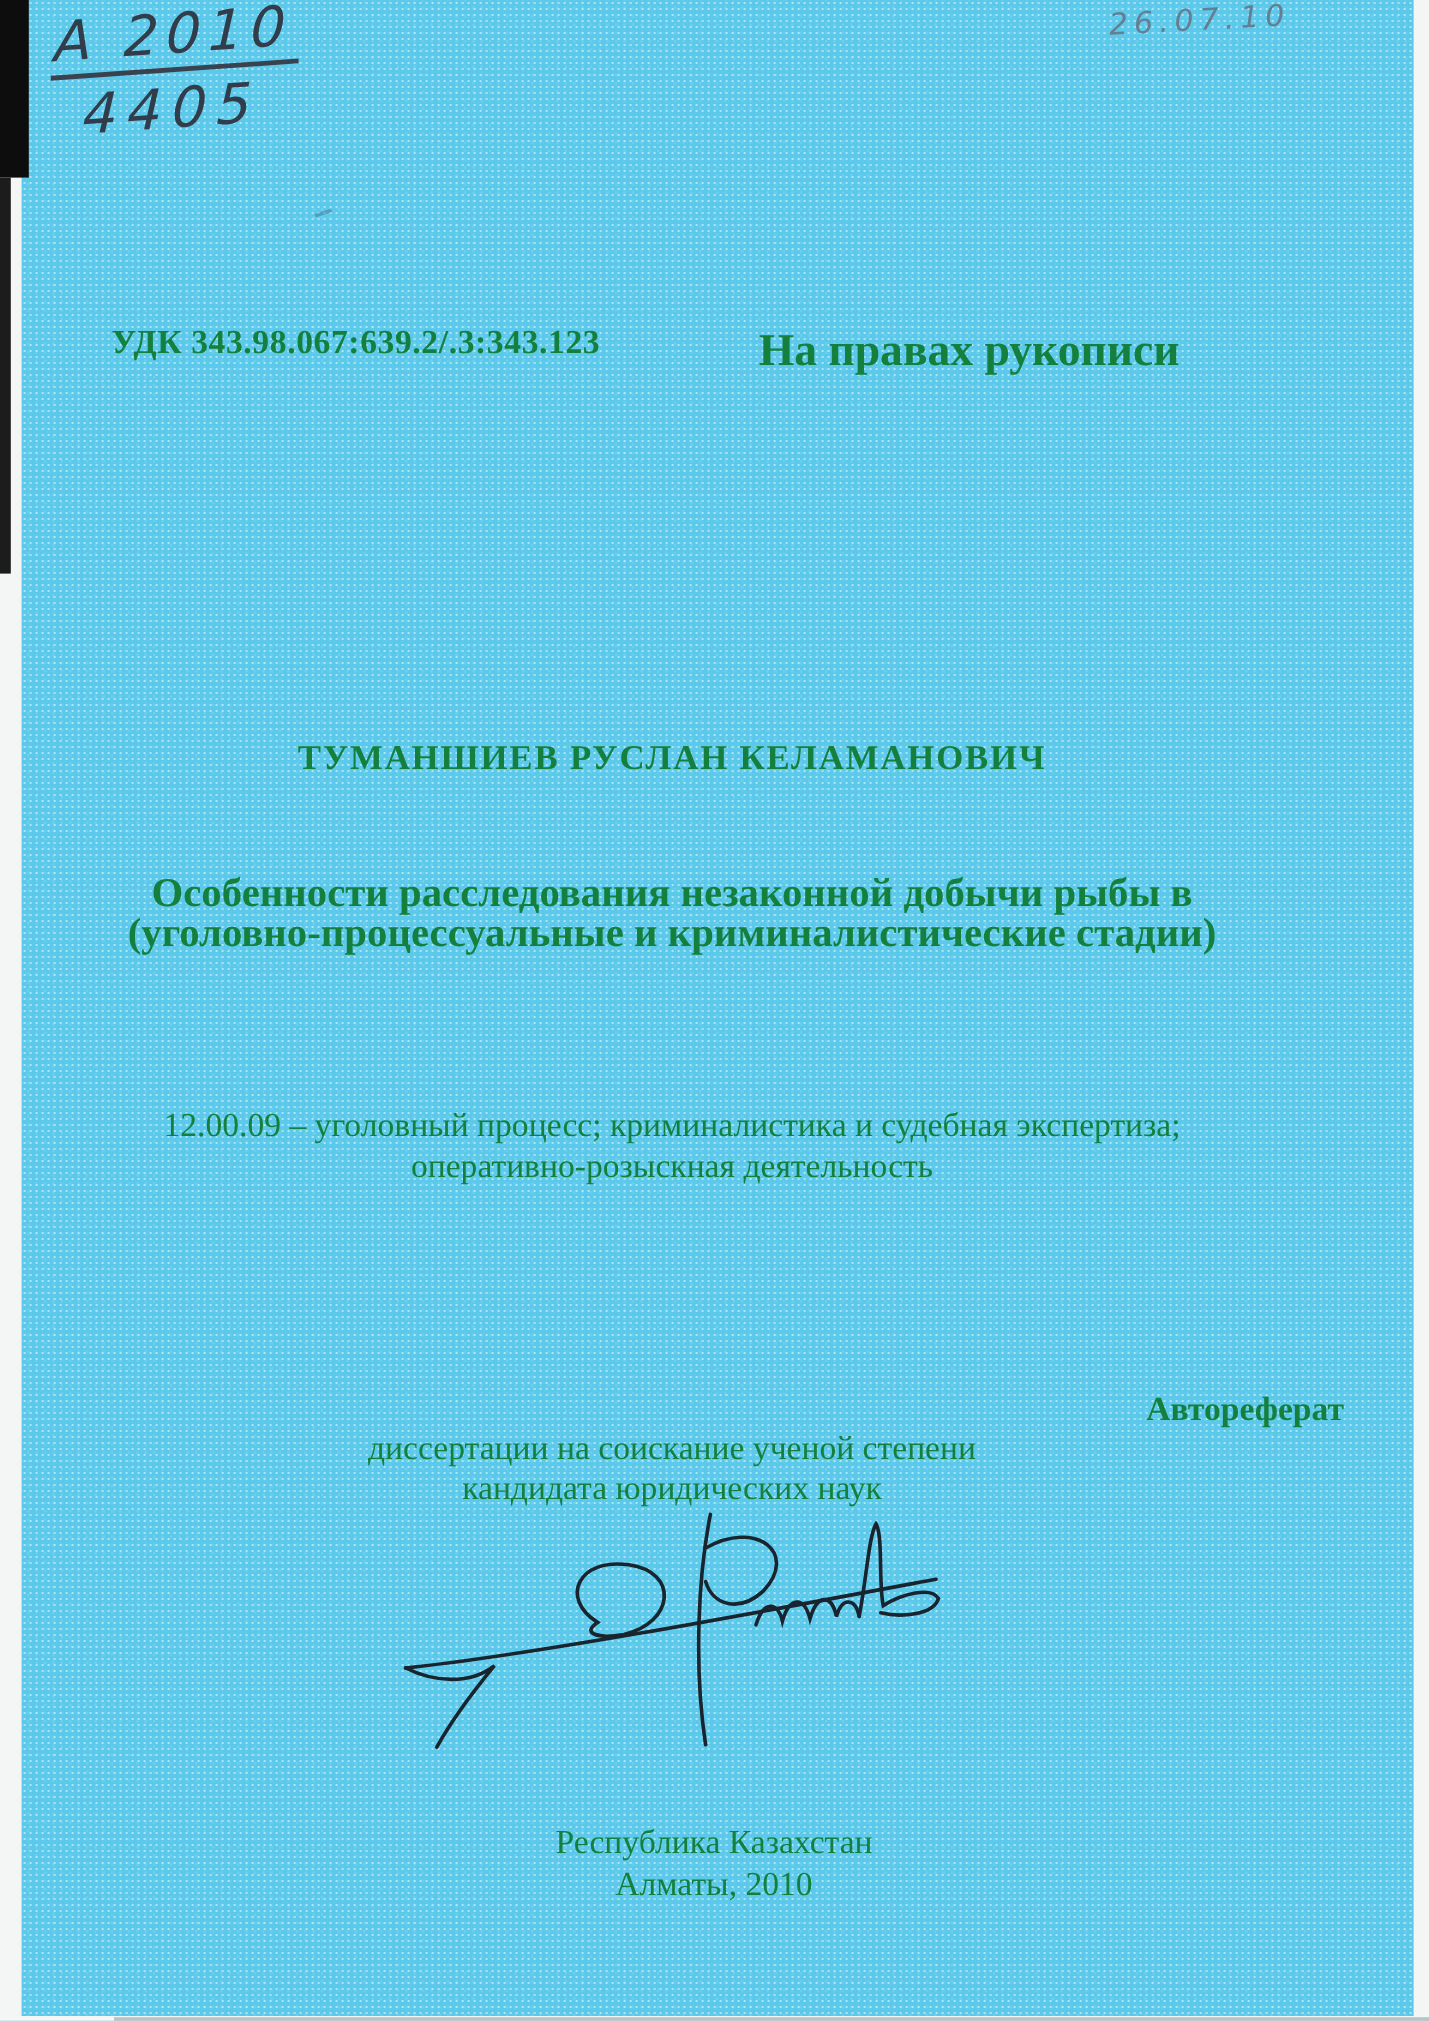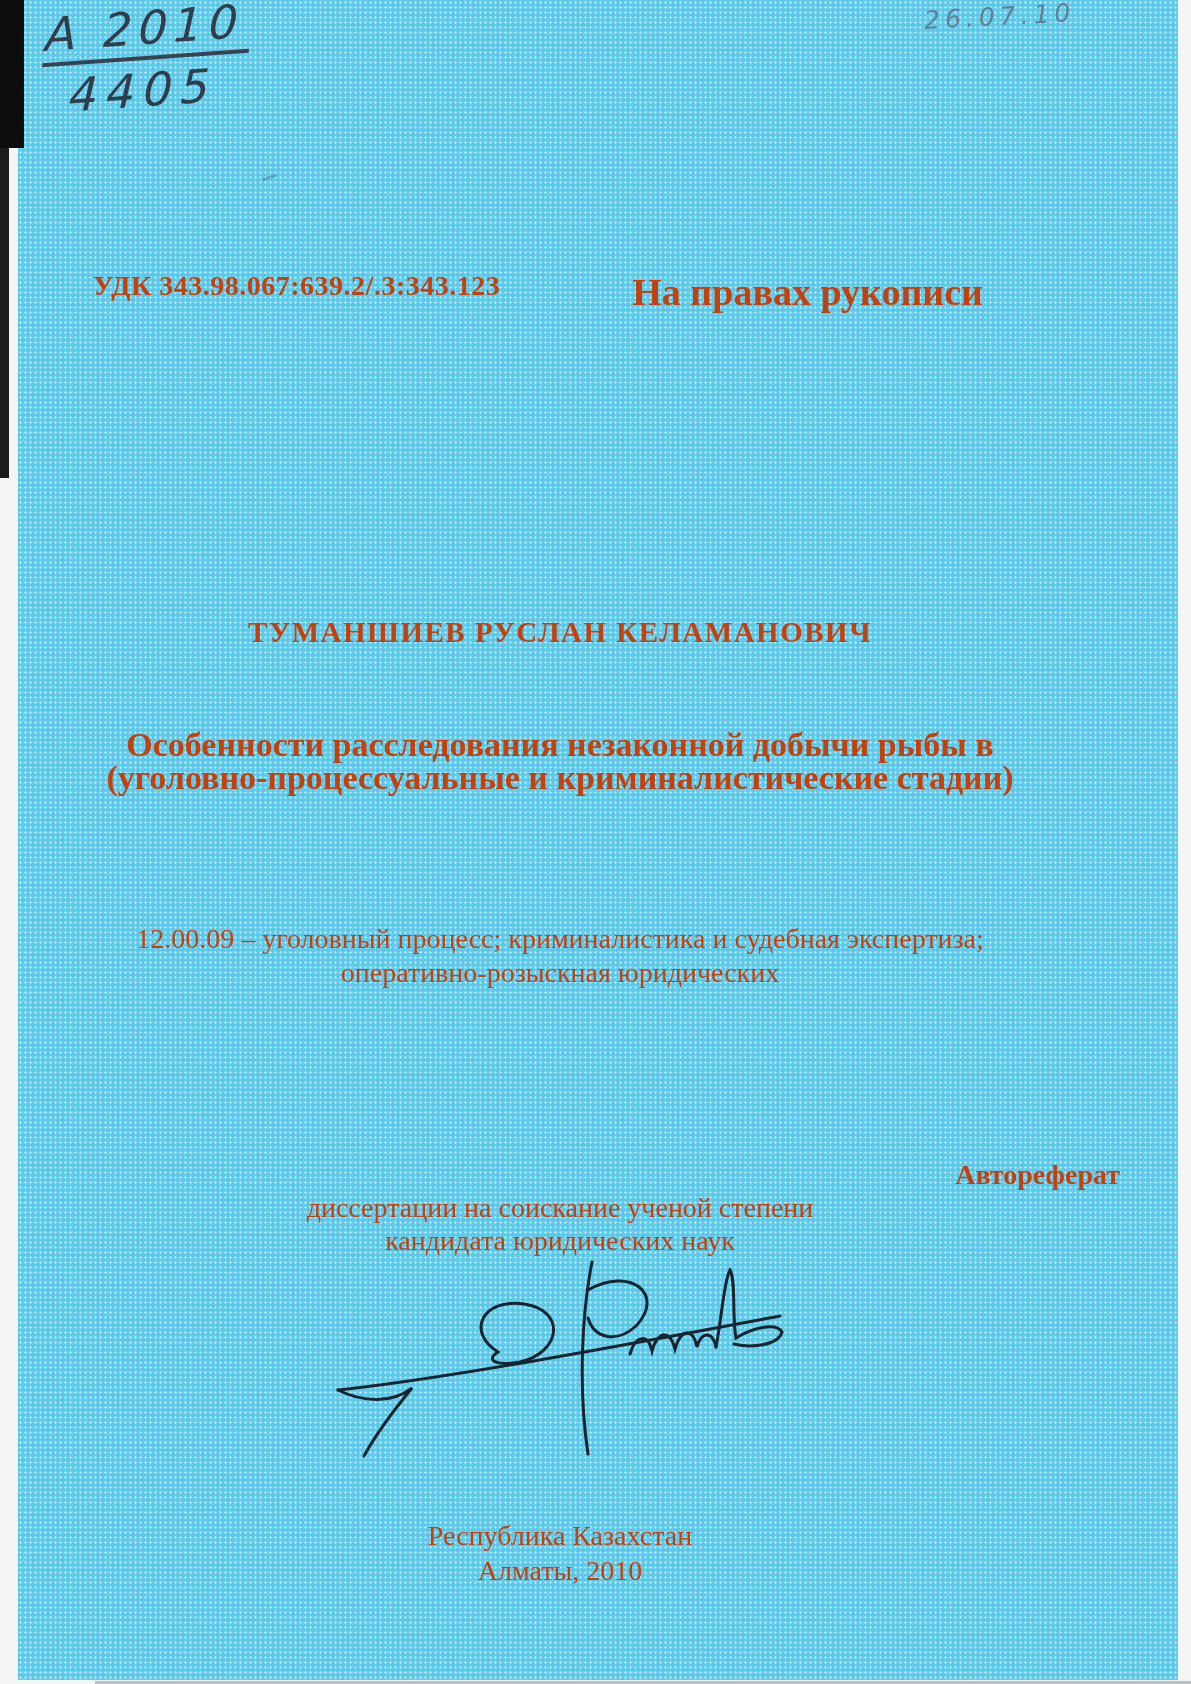--- a/index.html
+++ b/index.html
@@ -15,21 +15,21 @@
       radial-gradient(rgba(185,235,250,.85) 1px, transparent 1.3px),
       radial-gradient(rgba(120,210,240,.6) 1px, transparent 1.4px);
     background-size:5px 5px,7px 7px;
     background-position:0 0,2px 3px;
   }
   .scan-black-1{position:absolute;left:0;top:0;width:24px;height:148px;background:#0d0d0d;}
   .scan-black-2{position:absolute;left:0;top:148px;width:9px;height:330px;background:#1c1c1c;}
   .scan-bottom-line{position:absolute;left:95px;bottom:0;width:1096px;height:3px;background:#b7c3c9;}
   .ink-speck{position:absolute;left:262px;top:176px;width:15px;height:3px;background:rgba(55,80,110,.35);transform:rotate(-18deg);border-radius:2px;}
 
-  .ink{color:#c2410c;}
+  .ink{color:#15803d;}
   .content{position:absolute;left:0;width:1120px;text-align:center;}
 
   
   .stamp{
     position:absolute;left:42px;top:4px;color:#323d4b;
     font-family:"DejaVu Sans", sans-serif;font-style:italic;
     transform:rotate(-4deg) skewX(-6deg);line-height:1.05;
   }
   .stamp .l1{font-size:46px;letter-spacing:6px;padding:0 6px 4px 2px;border-bottom:4px solid #39434f;}
   .stamp .l2{font-size:46px;letter-spacing:8px;padding:6px 0 0 28px;}
@@ -43,21 +43,21 @@
 
   .udc-row{position:absolute;top:270px;left:0;width:1191px;}
   .udc{position:absolute;left:93px;font-size:28px;font-weight:bold;letter-spacing:.5px;}
   .manuscript{position:absolute;right:208px;font-size:38px;font-weight:bold;}
 
   .author{top:616px;font-size:29px;font-weight:bold;letter-spacing:1.5px;}
   .title{top:728px;font-size:34px;font-weight:bold;line-height:33px;}
   .specialty{top:922px;font-size:28px;line-height:34px;font-family:Liberation Serif, serif;}
   .abstract{top:1158px;font-size:28px;line-height:33px;}
   .abstract .hd{font-weight:bold;text-align:right;}
-  .imprint{top:1518px;font-size:28px;line-height:35px;}
+  .imprint{top:1518px;font-size:28px;line-height:35px;padding-left:35px;}
 
   .signature{position:absolute;left:330px;top:1258px;width:470px;height:205px;}
   .signature svg{display:block;width:100%;height:100%;}
 </style>
 </head>
 <body>
 
 <div class="paper"></div>
 <div class="scan-black-1"></div>
 <div class="scan-black-2"></div>
@@ -78,21 +78,21 @@
 
 <div class="content author ink">ТУМАНШИЕВ РУСЛАН КЕЛАМАНОВИЧ</div>
 
 <div class="content title ink">
   <div>Особенности расследования незаконной добычи рыбы в</div>
   <div>(уголовно-процессуальные и криминалистические стадии)</div>
 </div>
 
 <div class="content specialty ink">
   <div>12.00.09 – уголовный процесс; криминалистика и судебная экспертиза;</div>
-  <div>оперативно-розыскная юридических</div>
+  <div>оперативно-розыскная деятельность</div>
 </div>
 
 <div class="content abstract ink">
   <div class="hd">Автореферат</div>
   <div>диссертации на соискание ученой степени</div>
   <div>кандидата юридических наук</div>
 </div>
 
 <div class="signature">
   <svg viewBox="0 0 470 205" fill="none" xmlns="http://www.w3.org/2000/svg">

